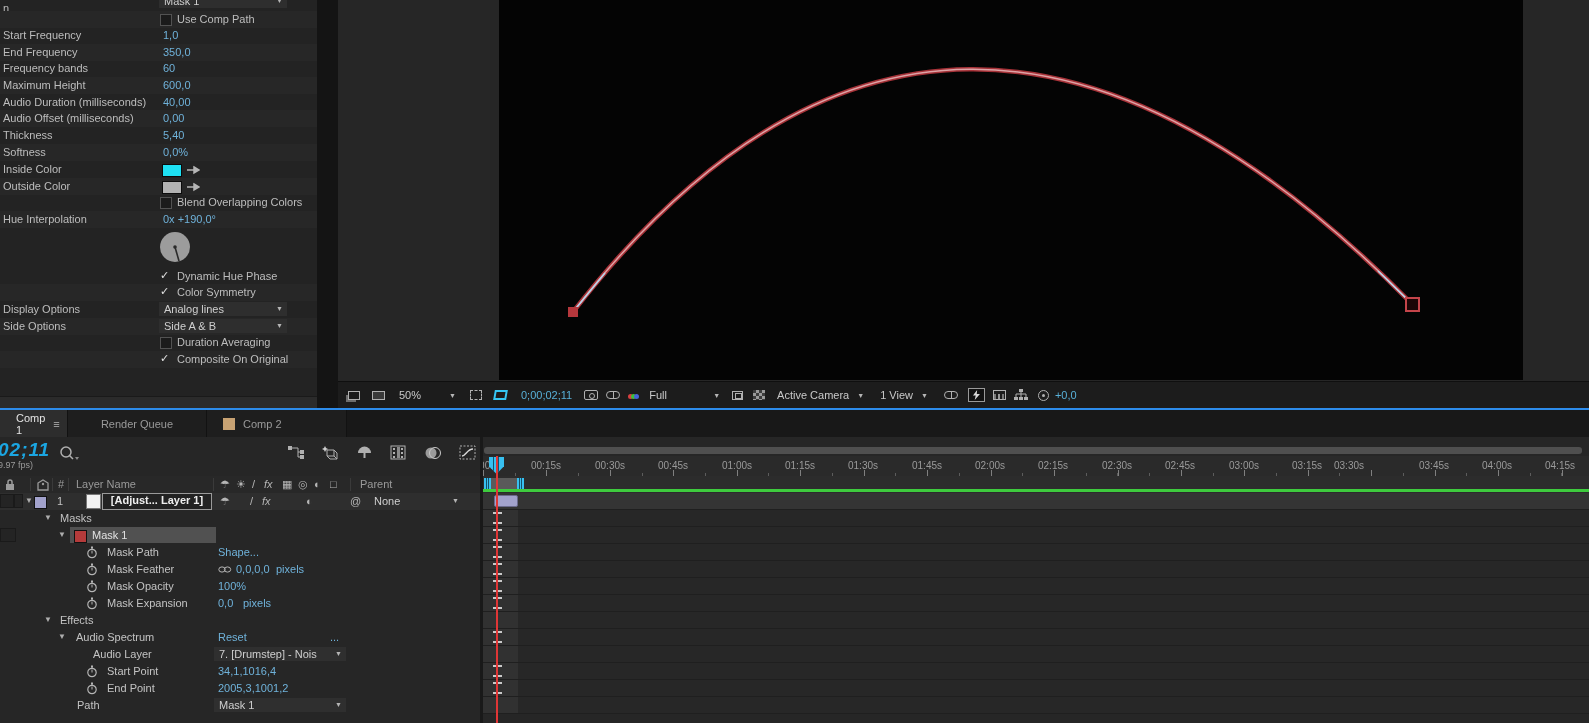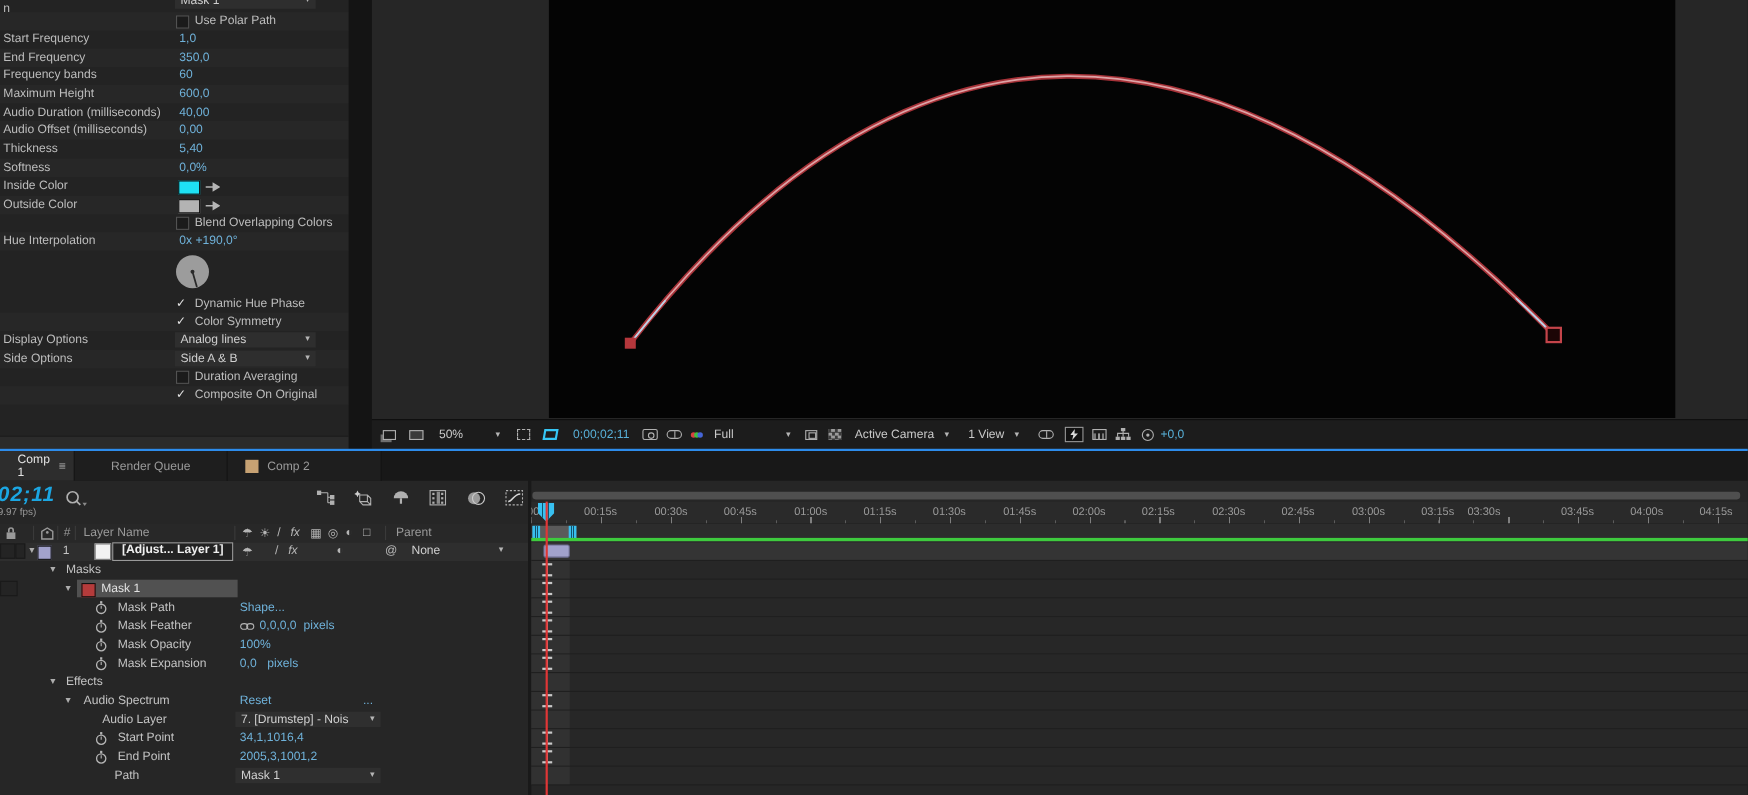--- a/index.html
+++ b/index.html
@@ -101,21 +101,21 @@
   <div class="ec">
     <div class="ecrow" style="top:-6px;">
       <span class="eclbl" style="top:8px;">n</span>
       <div class="ecdd" style="top:0;">
         <span class="t">Mask 1</span>
         <span class="dda">▼</span>
       </div>
     </div>
     <div class="ecrow s" style="top:11px;">
       <span class="eccb"></span>
-      <span class="eclbl2">Use Polar Path</span>
+      <span class="eclbl2">Use Comp Path</span>
     </div>
     <div class="ecrow" style="top:27px;">
       <span class="eclbl">Start Frequency</span>
       <span class="ecval">1,0</span>
     </div>
     <div class="ecrow s" style="top:44px;">
       <span class="eclbl">End Frequency</span>
       <span class="ecval">350,0</span>
     </div>
     <div class="ecrow" style="top:60px;">
@@ -437,21 +437,21 @@
       <div class="prow" style="top:243px;">
         <svg class="stopw" style="left:86px;" width="12" height="13">
             <circle cx="6" cy="7.5" r="4.2" fill="none" stroke="#b5b5b5" stroke-width="1.2"></circle>
             <rect x="5" y="0.5" width="2" height="2.2" fill="#b5b5b5"></rect>
             <line x1="6" y1="7.5" x2="6" y2="4.6" stroke="#b5b5b5"></line>
           </svg>
         <span class="rlbl" style="left:107px;">End Point</span>
         <span class="rval">2005,3,1001,2</span>
       </div>
       <div class="prow" style="top:260px;">
-        <span class="rlbl" style="left:104px;">Path</span>
+        <span class="rlbl" style="left:77px;">Path</span>
         <div class="rdd">
           <span class="abs" style="left:5px;top:1px;">Mask 1</span>
           <span class="dda">▼</span>
         </div>
       </div>
 
       <div class="vline"></div>
       <div class="nav">
           <div class="navbar"></div>
         </div>

